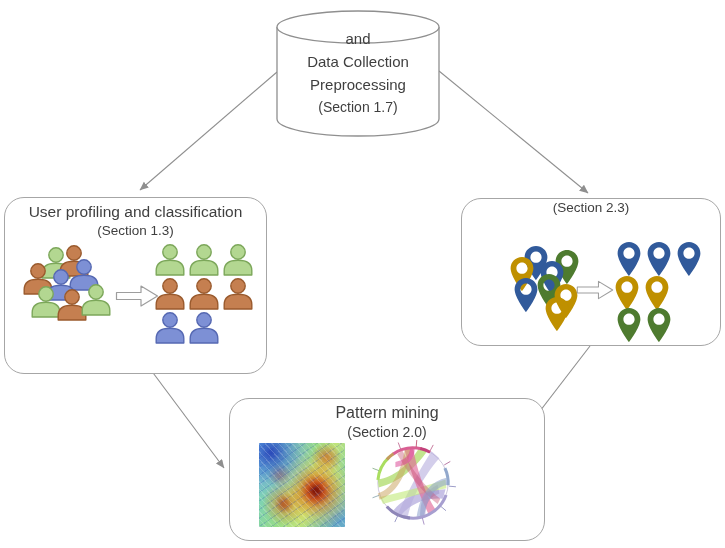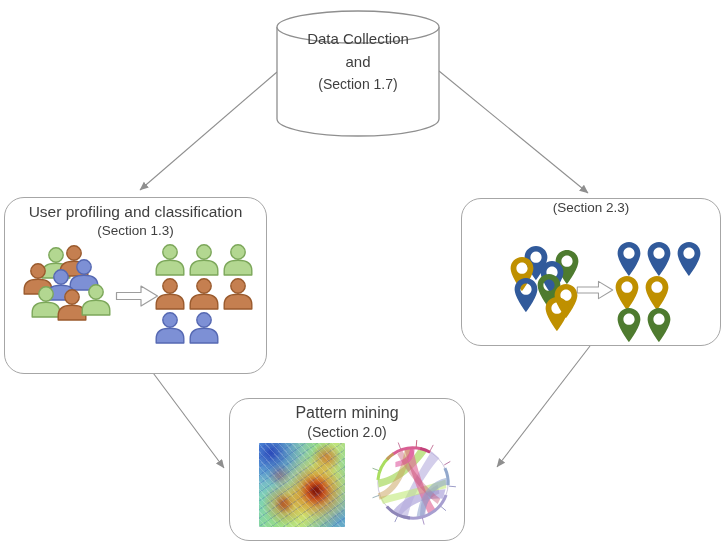--- a/index.html
+++ b/index.html
@@ -61,22 +61,23 @@
     <line x1="439" y1="71" x2="588" y2="193" marker-end="url(#arrow)"></line>
     <line x1="133" y1="346" x2="224" y2="468" marker-end="url(#arrow)"></line>
     <line x1="590" y1="346" x2="497" y2="467" marker-end="url(#arrow)"></line>
   </svg>
 
   <svg class="cyl-svg" width="168" height="134">
     <path d="M3,21 L3,113 A81,17 0 0 0 165,113 L165,21"></path>
     <ellipse cx="84" cy="21" rx="81" ry="16"></ellipse>
   </svg>
   <div class="cyl-text">
+    <div>and</div>
     <div>Data Collection</div>
-    <div>and</div>
+    <div>Preprocessing</div>
     <div class="small">(Section 1.7)</div>
   </div>
 
   <div class="box" style="left:4px;top:197px;width:263px;height:177px;">
     <div class="box-title">User profiling and classification</div>
     <div class="box-subtitle">(Section 1.3)</div>
     <svg class="icon-layer">
         <g transform="translate(36,49)">
           <path d="M1.2,31 L1.2,26.5 C1.2,19.5 6.8,16.2 15,16.2 C23.2,16.2 28.8,19.5 28.8,26.5 L28.8,31 Z" fill="#b3d791" stroke="#7ca75a" stroke-width="1.4" stroke-linejoin="round"></path>
           <circle cx="15" cy="8" r="7.2" fill="#b3d791" stroke="#7ca75a" stroke-width="1.4"></circle>
@@ -198,21 +199,21 @@
         </g>
         <g transform="translate(184,108)">
           <path fill-rule="evenodd" d="M13,1 C6.6,1 1.6,6 1.6,12.2 C1.6,20.5 13,35 13,35 C13,35 24.4,20.5 24.4,12.2 C24.4,6 19.4,1 13,1 Z M13,6.6 C16.1,6.6 18.6,9.1 18.6,12.2 C18.6,15.3 16.1,17.8 13,17.8 C9.9,17.8 7.4,15.3 7.4,12.2 C7.4,9.1 9.9,6.6 13,6.6 Z" fill="#4e7b2f"></path>
         </g>
       </svg>
     <svg class="block-arrow" style="left:114px;top:80px;" width="38" height="22" viewBox="0 0 44 24">
       <path d="M1.5,8.5 L26,8.5 L26,2 L42.5,12 L26,22 L26,15.5 L1.5,15.5 Z"></path>
     </svg>
   </div>
 
-  <div class="box" style="left:229px;top:398px;width:236px;height:143px;">
+  <div class="box" style="left:229px;top:398px;width:316px;height:143px;">
     <div class="box-title" style="font-size:16px;">Pattern mining</div>
     <div class="box-subtitle" style="font-size:14px;">(Section 2.0)</div>
 
     <div class="heatmap"></div>
 
     <svg class="chord" viewBox="0 0 100 100">
       <circle cx="50" cy="50" r="40" fill="#ffffff" stroke="#c8c0d8" stroke-width="1"></circle>
 
       <path d="M28,81 C45,60 70,58 87,57 L84,68 C68,66 48,72 36,87 Z" fill="#a9a0d8" fill-opacity="0.65"></path>
       <path d="M44,89 C48,65 68,35 80,22 L71,14 C58,34 44,60 33,85 Z" fill="#b6aede" fill-opacity="0.6"></path>

